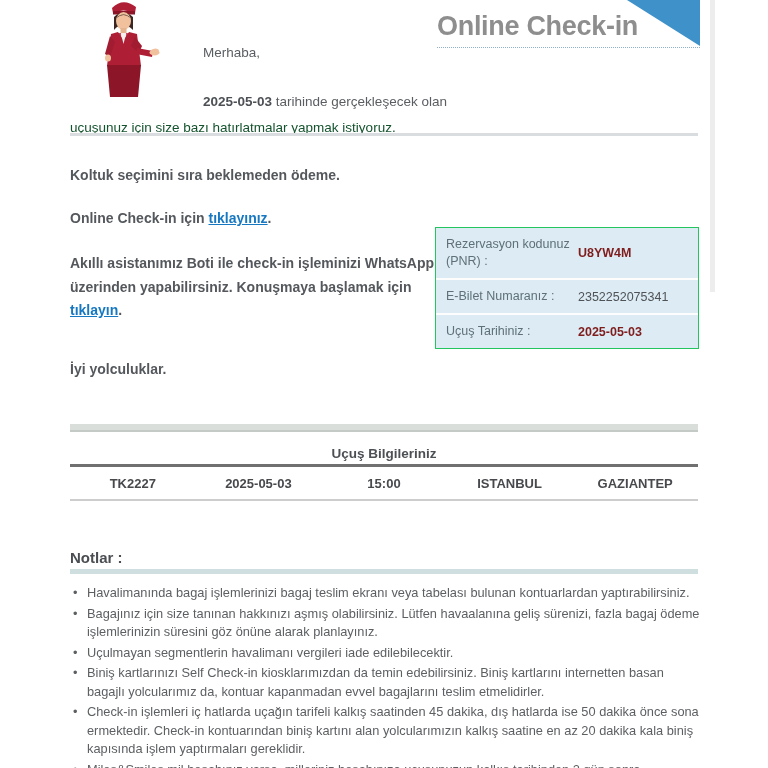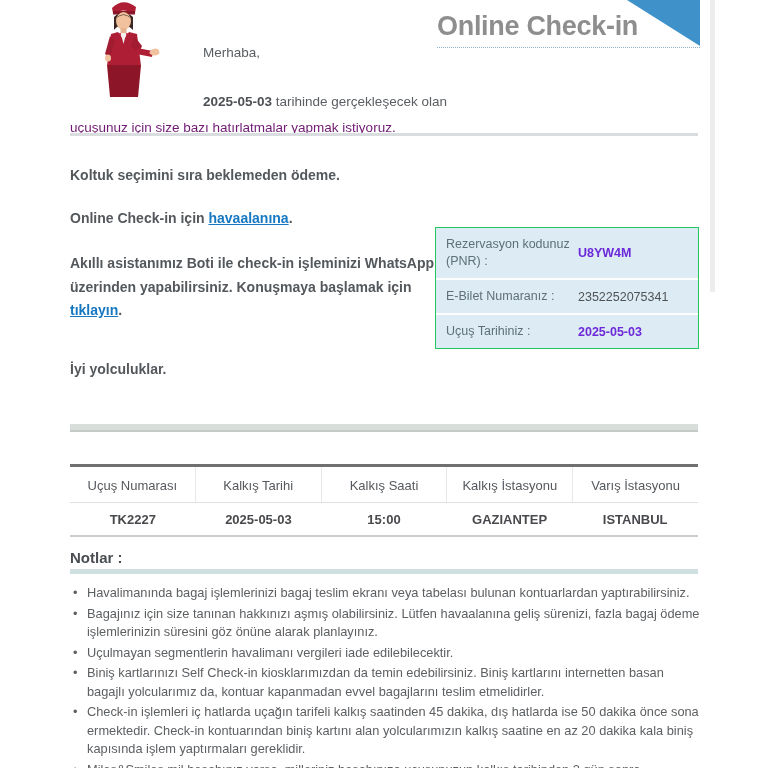--- a/index.html
+++ b/index.html
@@ -20,39 +20,39 @@
   .header-title {
     position: absolute; left: 437px; top: 11px; width: 263px;
     font-size: 27px; font-weight: bold; color: #8e8e8e; line-height: 31px;
     padding-bottom: 5px; border-bottom: 1px dotted #8fb0c8; letter-spacing: -0.3px;
   }
   .corner-fold { position: absolute; left: 627px; top: 0; width: 73px; height: 46px; }
 
   .greeting { position: absolute; left: 203px; top: 45px; font-size: 13.5px; color: #5a5e62; }
   .intro-line1 { position: absolute; left: 203px; top: 94px; font-size: 13.5px; color: #5a5e62; }
   .intro-line1 b { color: #4c5054; }
-  .intro-line2 { position: absolute; left: 70px; top: 120px; font-size: 13.5px; color: #701a75; }
+  .intro-line2 { position: absolute; left: 70px; top: 120px; font-size: 13.5px; color: #14532d; }
 
   .divider-top { position: absolute; left: 70px; top: 133px; width: 628px; height: 3px; background: #d9dde0; }
 
   
   .para { position: absolute; left: 70px; font-weight: bold; font-size: 14px; color: #54585c; }
   .p-seat { top: 167px; }
   .p-checkin { top: 210px; }
   .p-boti { top: 252px; width: 382px; line-height: 23.5px; }
   .p-farewell { top: 361px; }
   a.inline-link { color: #1778c2; text-decoration: underline; font-weight: bold; cursor: pointer; }
 
   
   .ibox { position: absolute; left: 435px; top: 227px; width: 264px; border: 1px solid #22c55e; background: #fdfdfd; }
   .irow { display: flex; background: #dcebf4; margin-bottom: 2px; }
   .irow:last-child { margin-bottom: 0; }
   .irow .lbl { width: 142px; padding: 8px 4px 8px 10px; font-size: 12.5px; color: #5f7078; line-height: 17px; }
   .irow .val { flex: 1; padding: 8px 6px 8px 0; font-size: 12.5px; color: #4f5356; display: flex; align-items: center; }
-  .irow .val.strong { font-weight: bold; color: #6d28d9; }
+  .irow .val.strong { font-weight: bold; color: #7f1d1d; }
 
   
   .divider-mid { position: absolute; left: 70px; top: 424px; width: 628px; height: 8px; background: #dadedb; border-bottom: 2px solid #c4cac5; }
   .table-title { position: absolute; left: 70px; top: 446px; width: 628px; text-align: center; font-weight: bold; font-size: 13.5px; color: #4c5054; }
   .ftable { position: absolute; left: 70px; top: 464px; width: 628px; border-top: 3px solid #707070; border-bottom: 2px solid #cdcdcd; }
   .ftable .hrow { display: flex; border-bottom: 1px solid #e0e0e0; }
   .ftable .hrow .cell {
     flex: 1; text-align: center; padding: 11px 2px 9px; font-size: 13px; color: #55595d;
     border-right: 1px solid #e8e8e8;
   }
@@ -110,21 +110,21 @@
   </svg>
 
   <div class="greeting">Merhaba,</div>
   <div class="intro-line1"><b>2025-05-03</b><span> tarihinde gerçekleşecek olan</span></div>
   <div class="intro-line2">uçuşunuz için size bazı hatırlatmalar yapmak istiyoruz.</div>
 
   <div class="divider-top"></div>
 
   <div class="para p-seat">Koltuk seçimini sıra beklemeden ödeme.</div>
 
-  <div class="para p-checkin"><span>Online Check-in için </span><a class="inline-link">havaalanına</a><span>.</span></div>
+  <div class="para p-checkin"><span>Online Check-in için </span><a class="inline-link">tıklayınız</a><span>.</span></div>
 
   <div class="para p-boti"><span>Akıllı asistanımız Boti ile check-in işleminizi WhatsApp üzerinden yapabilirsiniz. Konuşmaya başlamak için </span><a class="inline-link">tıklayın</a><span>.</span></div>
 
   <div class="ibox">
     <div class="irow">
       <div class="lbl">Rezervasyon kodunuz (PNR) :</div>
       <div class="val strong">U8YW4M</div>
     </div>
     <div class="irow">
       <div class="lbl">E-Bilet Numaranız :</div>
@@ -132,35 +132,29 @@
     </div>
     <div class="irow">
       <div class="lbl">Uçuş Tarihiniz :</div>
       <div class="val strong">2025-05-03</div>
     </div>
   </div>
 
   <div class="para p-farewell">İyi yolculuklar.</div>
 
   <div class="divider-mid"></div>
+  <div class="table-title">Uçuş Bilgileriniz</div>
 
   <div class="ftable">
-    <div class="hrow">
-      <div class="cell">Uçuş Numarası</div>
-      <div class="cell">Kalkış Tarihi</div>
-      <div class="cell">Kalkış Saati</div>
-      <div class="cell">Kalkış İstasyonu</div>
-      <div class="cell">Varış İstasyonu</div>
-    </div>
     <div class="drow">
       <div class="cell">TK2227</div>
       <div class="cell">2025-05-03</div>
       <div class="cell">15:00</div>
+      <div class="cell">ISTANBUL</div>
       <div class="cell">GAZIANTEP</div>
-      <div class="cell">ISTANBUL</div>
     </div>
   </div>
 
   <div class="notes-heading">Notlar :</div>
   <div class="notes-bar"></div>
   <ul class="notes">
     <li class="note">Havalimanında bagaj işlemlerinizi bagaj teslim ekranı veya tabelası bulunan kontuarlardan yaptırabilirsiniz.</li>
     <li class="note">Bagajınız için size tanınan hakkınızı aşmış olabilirsiniz. Lütfen havaalanına geliş sürenizi, fazla bagaj ödeme işlemlerinizin süresini göz önüne alarak planlayınız.</li>
     <li class="note">Uçulmayan segmentlerin havalimanı vergileri iade edilebilecektir.</li>
     <li class="note">Biniş kartlarınızı Self Check-in kiosklarımızdan da temin edebilirsiniz. Biniş kartlarını internetten basan bagajlı yolcularımız da, kontuar kapanmadan evvel bagajlarını teslim etmelidirler.</li>

